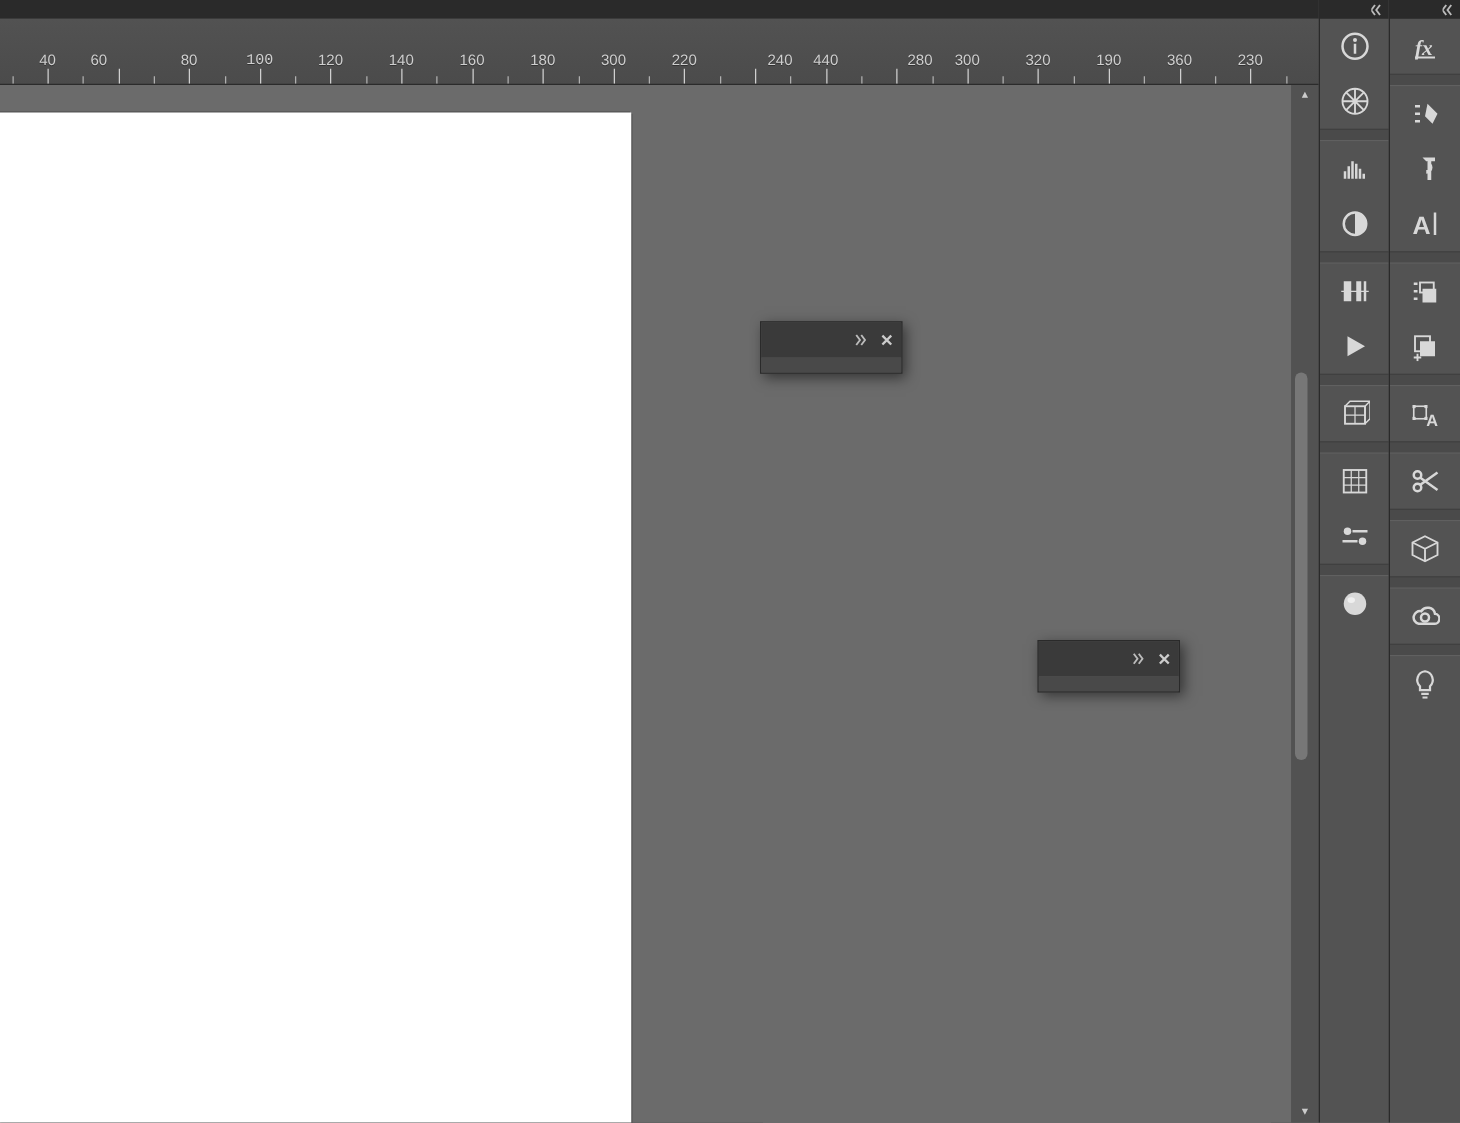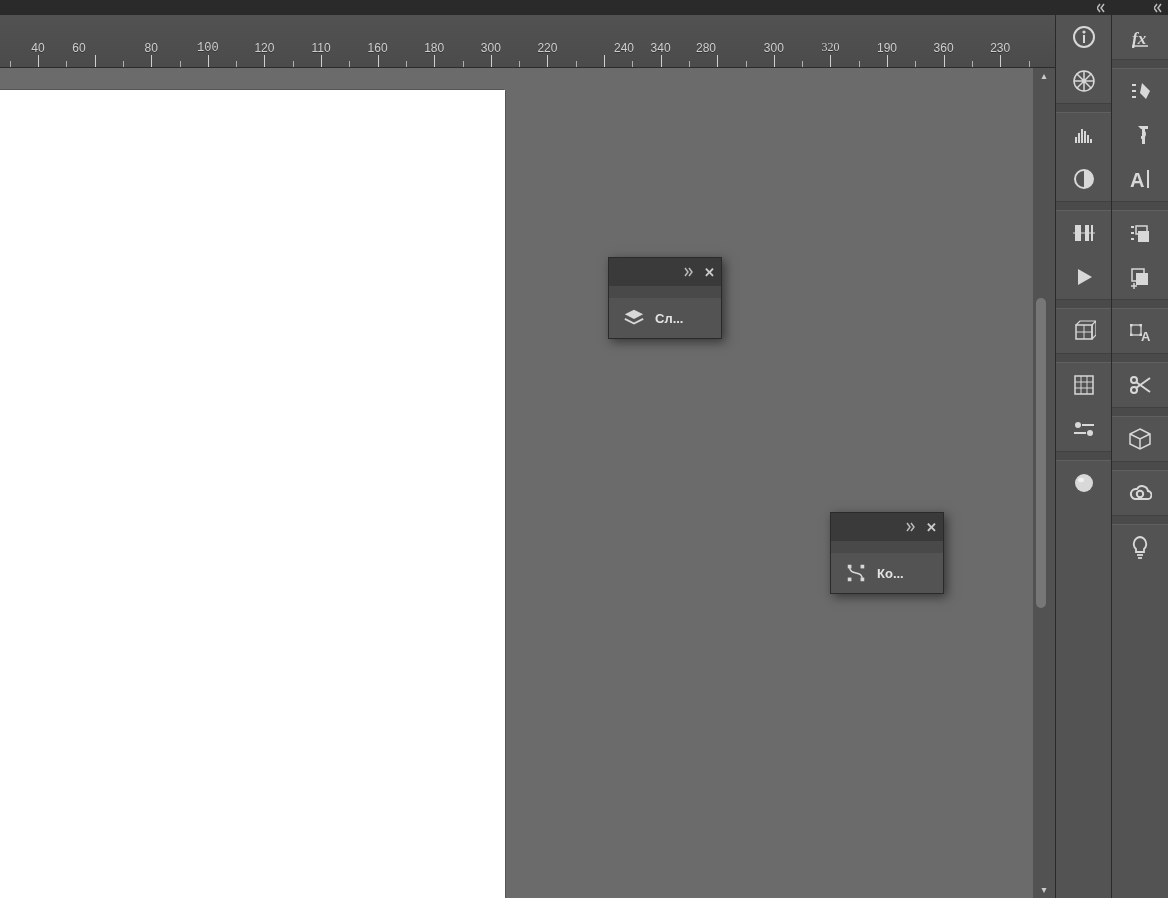--- a/index.html
+++ b/index.html
@@ -72,39 +72,39 @@
     <div class="ruler-label" style="left: 38px;">40</div>
     <div class="ruler-tick major" style="left: 38px;"></div>
     <div class="ruler-label" style="left: 79px;">60</div>
     <div class="ruler-tick major" style="left: 94.6px;"></div>
     <div class="ruler-label" style="left: 151.2px;">80</div>
     <div class="ruler-tick major" style="left: 151.2px;"></div>
     <div class="ruler-label" style="left: 207.8px; font-family: Liberation Mono, monospace;">100</div>
     <div class="ruler-tick major" style="left: 207.8px;"></div>
     <div class="ruler-label" style="left: 264.4px;">120</div>
     <div class="ruler-tick major" style="left: 264.4px;"></div>
-    <div class="ruler-label" style="left: 321px;">110</div>
+    <div class="ruler-label" style="left: 321px;">140</div>
     <div class="ruler-tick major" style="left: 321px;"></div>
     <div class="ruler-label" style="left: 377.6px;">160</div>
     <div class="ruler-tick major" style="left: 377.6px;"></div>
     <div class="ruler-label" style="left: 434.2px;">180</div>
     <div class="ruler-tick major" style="left: 434.2px;"></div>
     <div class="ruler-label" style="left: 490.8px;">300</div>
     <div class="ruler-tick major" style="left: 490.8px;"></div>
     <div class="ruler-label" style="left: 547.4px;">220</div>
     <div class="ruler-tick major" style="left: 547.4px;"></div>
     <div class="ruler-label" style="left: 624px;">240</div>
     <div class="ruler-tick major" style="left: 604px;"></div>
-    <div class="ruler-label" style="left: 660.6px;">340</div>
+    <div class="ruler-label" style="left: 660.6px;">440</div>
     <div class="ruler-tick major" style="left: 660.6px;"></div>
-    <div class="ruler-label" style="left: 706px;">280</div>
+    <div class="ruler-label" style="left: 736px;">280</div>
     <div class="ruler-tick major" style="left: 717.2px;"></div>
     <div class="ruler-label" style="left: 773.8px;">300</div>
     <div class="ruler-tick major" style="left: 773.8px;"></div>
-    <div class="ruler-label" style="left: 830.4px; font-family: Liberation Serif, serif;">320</div>
+    <div class="ruler-label" style="left: 830.4px;">320</div>
     <div class="ruler-tick major" style="left: 830.4px;"></div>
     <div class="ruler-label" style="left: 887px;">190</div>
     <div class="ruler-tick major" style="left: 887px;"></div>
     <div class="ruler-label" style="left: 943.6px;">360</div>
     <div class="ruler-tick major" style="left: 943.6px;"></div>
     <div class="ruler-label" style="left: 1000.2px;">230</div>
     <div class="ruler-tick major" style="left: 1000.2px;"></div>
     <div class="ruler-tick minor" style="left: 9.7px;"></div>
     <div class="ruler-tick minor" style="left: 66.3px;"></div>
     <div class="ruler-tick minor" style="left: 122.9px;"></div>
@@ -275,41 +275,29 @@
 
 <div id="floats">
     <div class="float-panel" style="left: 608px; top: 257px;">
       <div class="fp-titlebar">
         <svg width="14" height="10" viewBox="0 0 14 10">
           <path d="M1 1 L4 5 L1 9 M5 1 L8 5 L5 9" stroke="#bbb" stroke-width="1.5" fill="none"></path>
         </svg>
         <span style="color:#ccc;font-size:13px;font-weight:bold">✕</span>
       </div>
       <div class="fp-subhead"></div>
-      <div class="fp-body">
-        <svg width="22" height="22" viewBox="0 0 24 24">
-          <use href="#ic-layers"></use>
-        </svg>
-        <span class="fp-label">Сл...</span>
-      </div>
     </div>
     <div class="float-panel" style="left: 830px; top: 512px;">
       <div class="fp-titlebar">
         <svg width="14" height="10" viewBox="0 0 14 10">
           <path d="M1 1 L4 5 L1 9 M5 1 L8 5 L5 9" stroke="#bbb" stroke-width="1.5" fill="none"></path>
         </svg>
         <span style="color:#ccc;font-size:13px;font-weight:bold">✕</span>
       </div>
       <div class="fp-subhead"></div>
-      <div class="fp-body">
-        <svg width="22" height="22" viewBox="0 0 24 24">
-          <use href="#ic-path"></use>
-        </svg>
-        <span class="fp-label">Ко...</span>
-      </div>
     </div>
   </div>
 
 <svg width="0" height="0" style="position:absolute">
 <defs>
   <g id="ic-info">
         <circle cx="12" cy="12" r="10" fill="none" stroke="#d8d8d8" stroke-width="2"></circle>
         <circle cx="12" cy="7" r="1.6" fill="#d8d8d8"></circle>
         <rect x="11" y="10" width="2" height="8" fill="#d8d8d8"></rect>
       </g>

